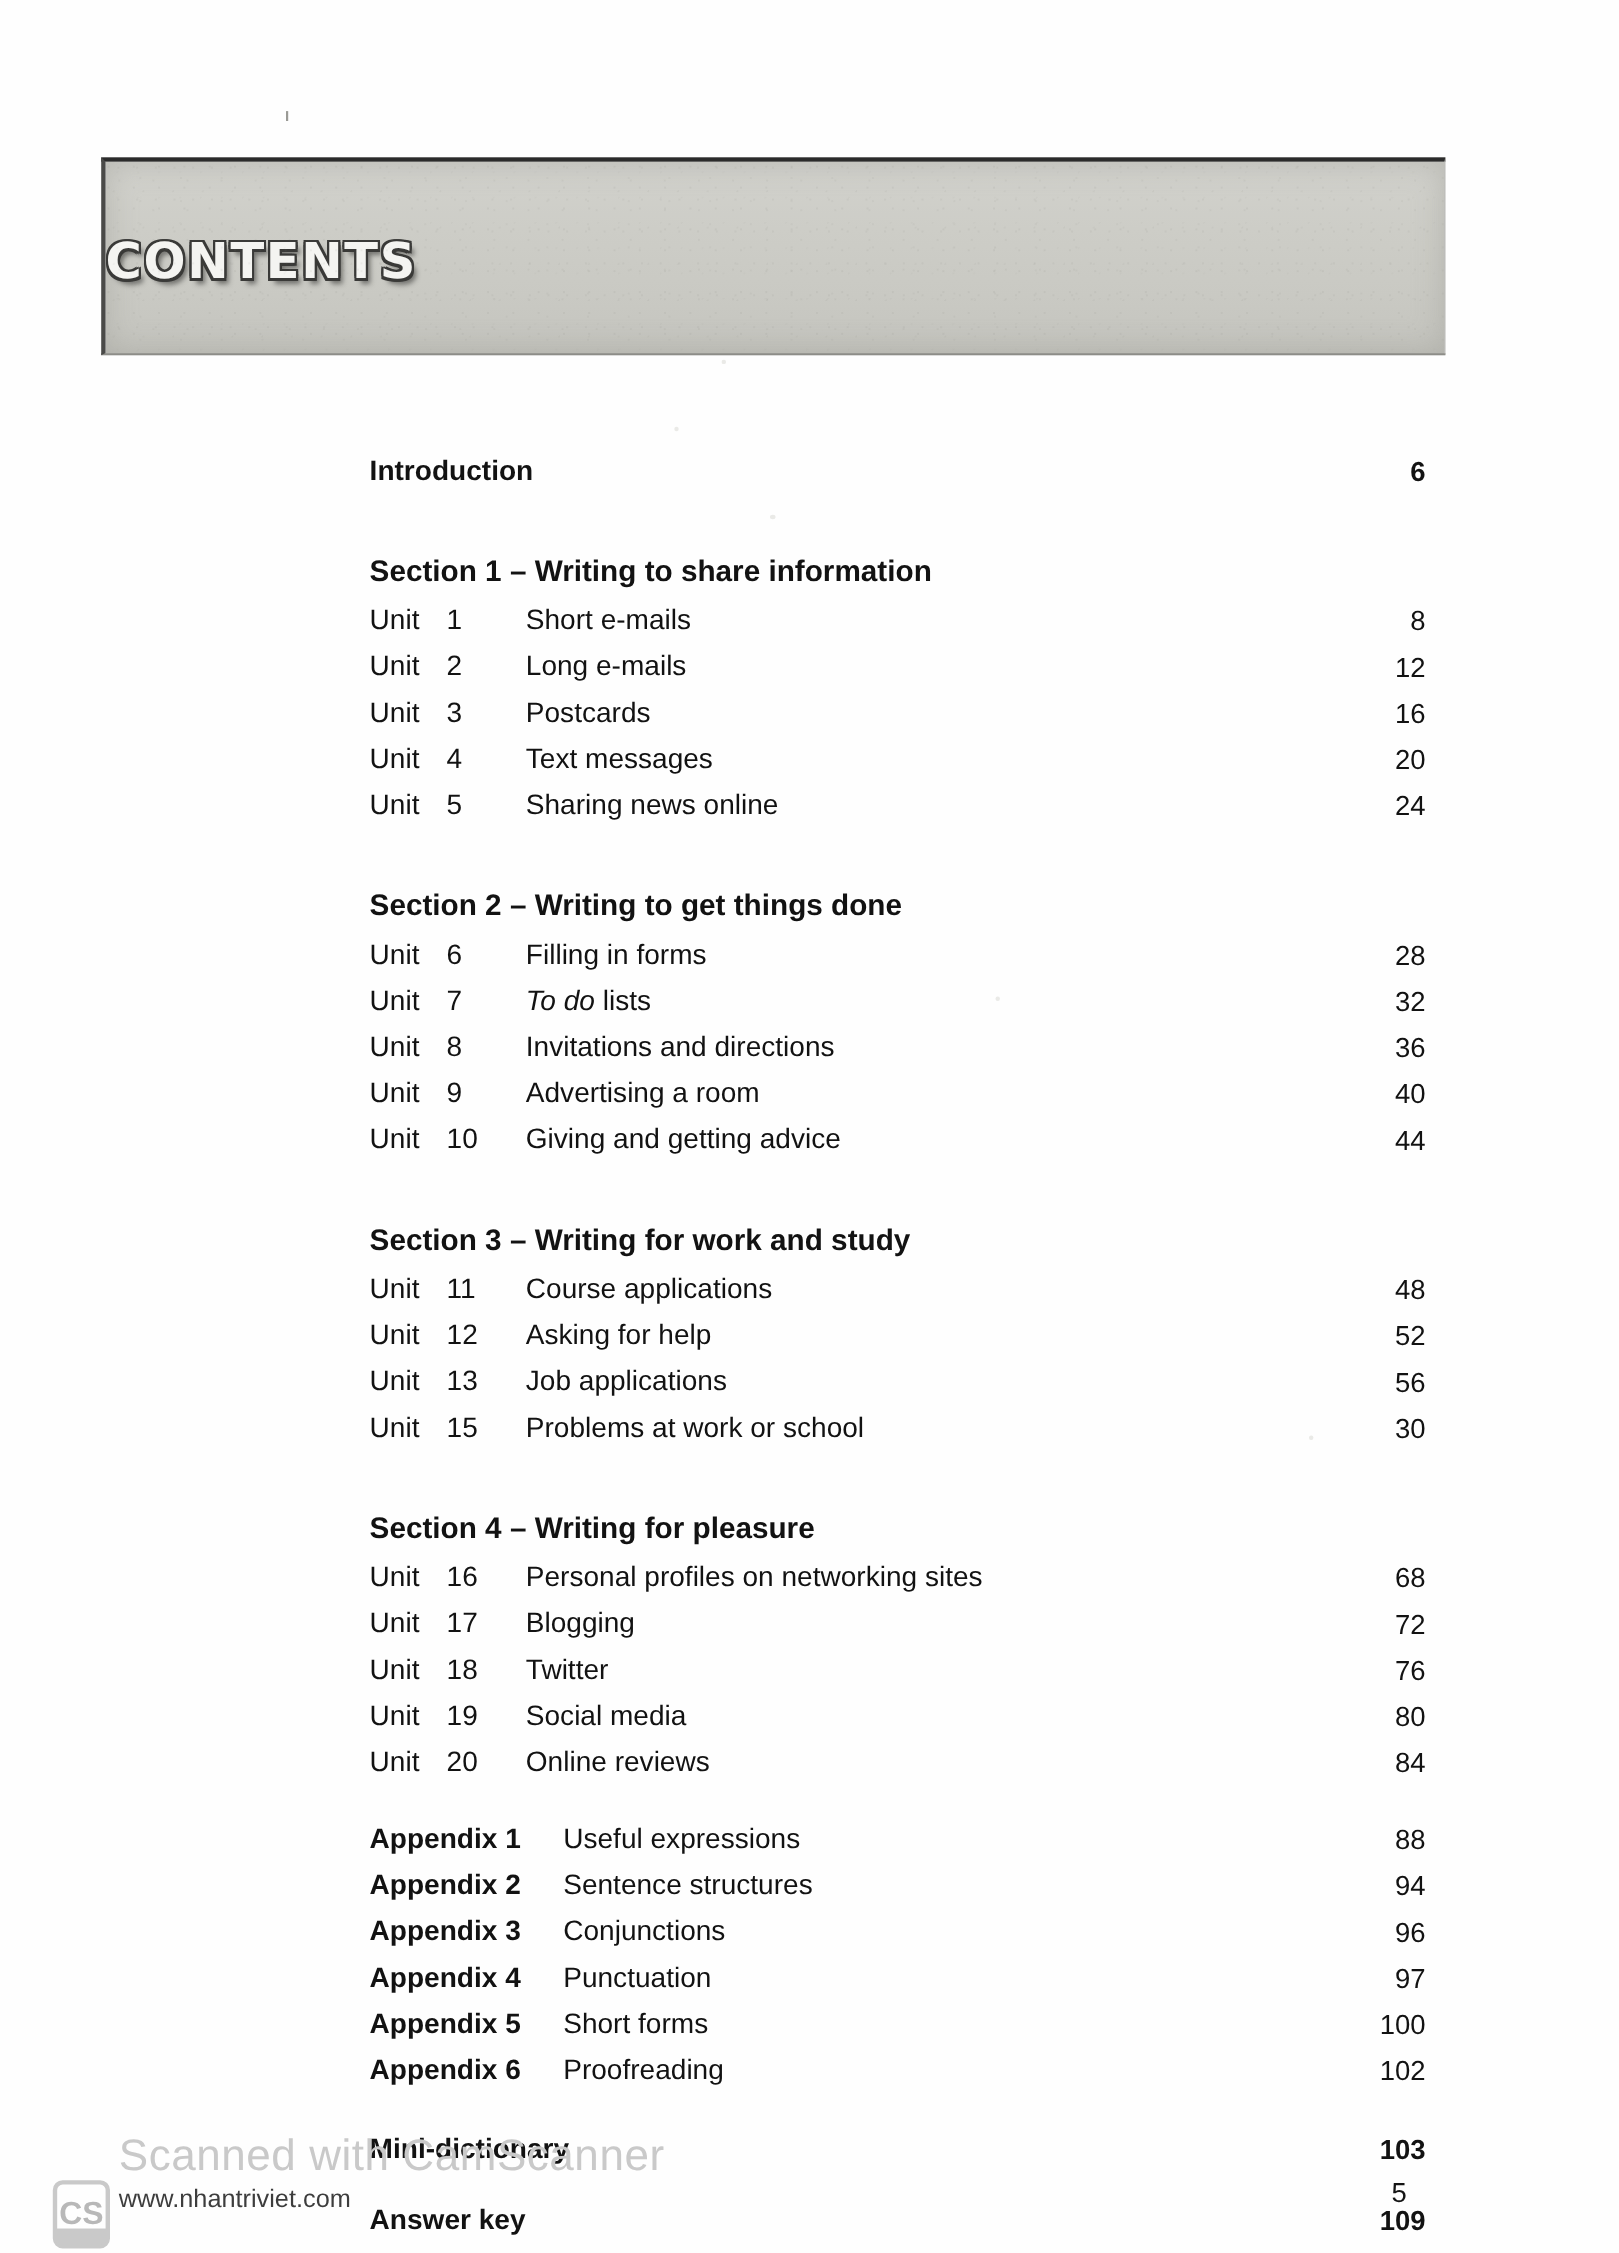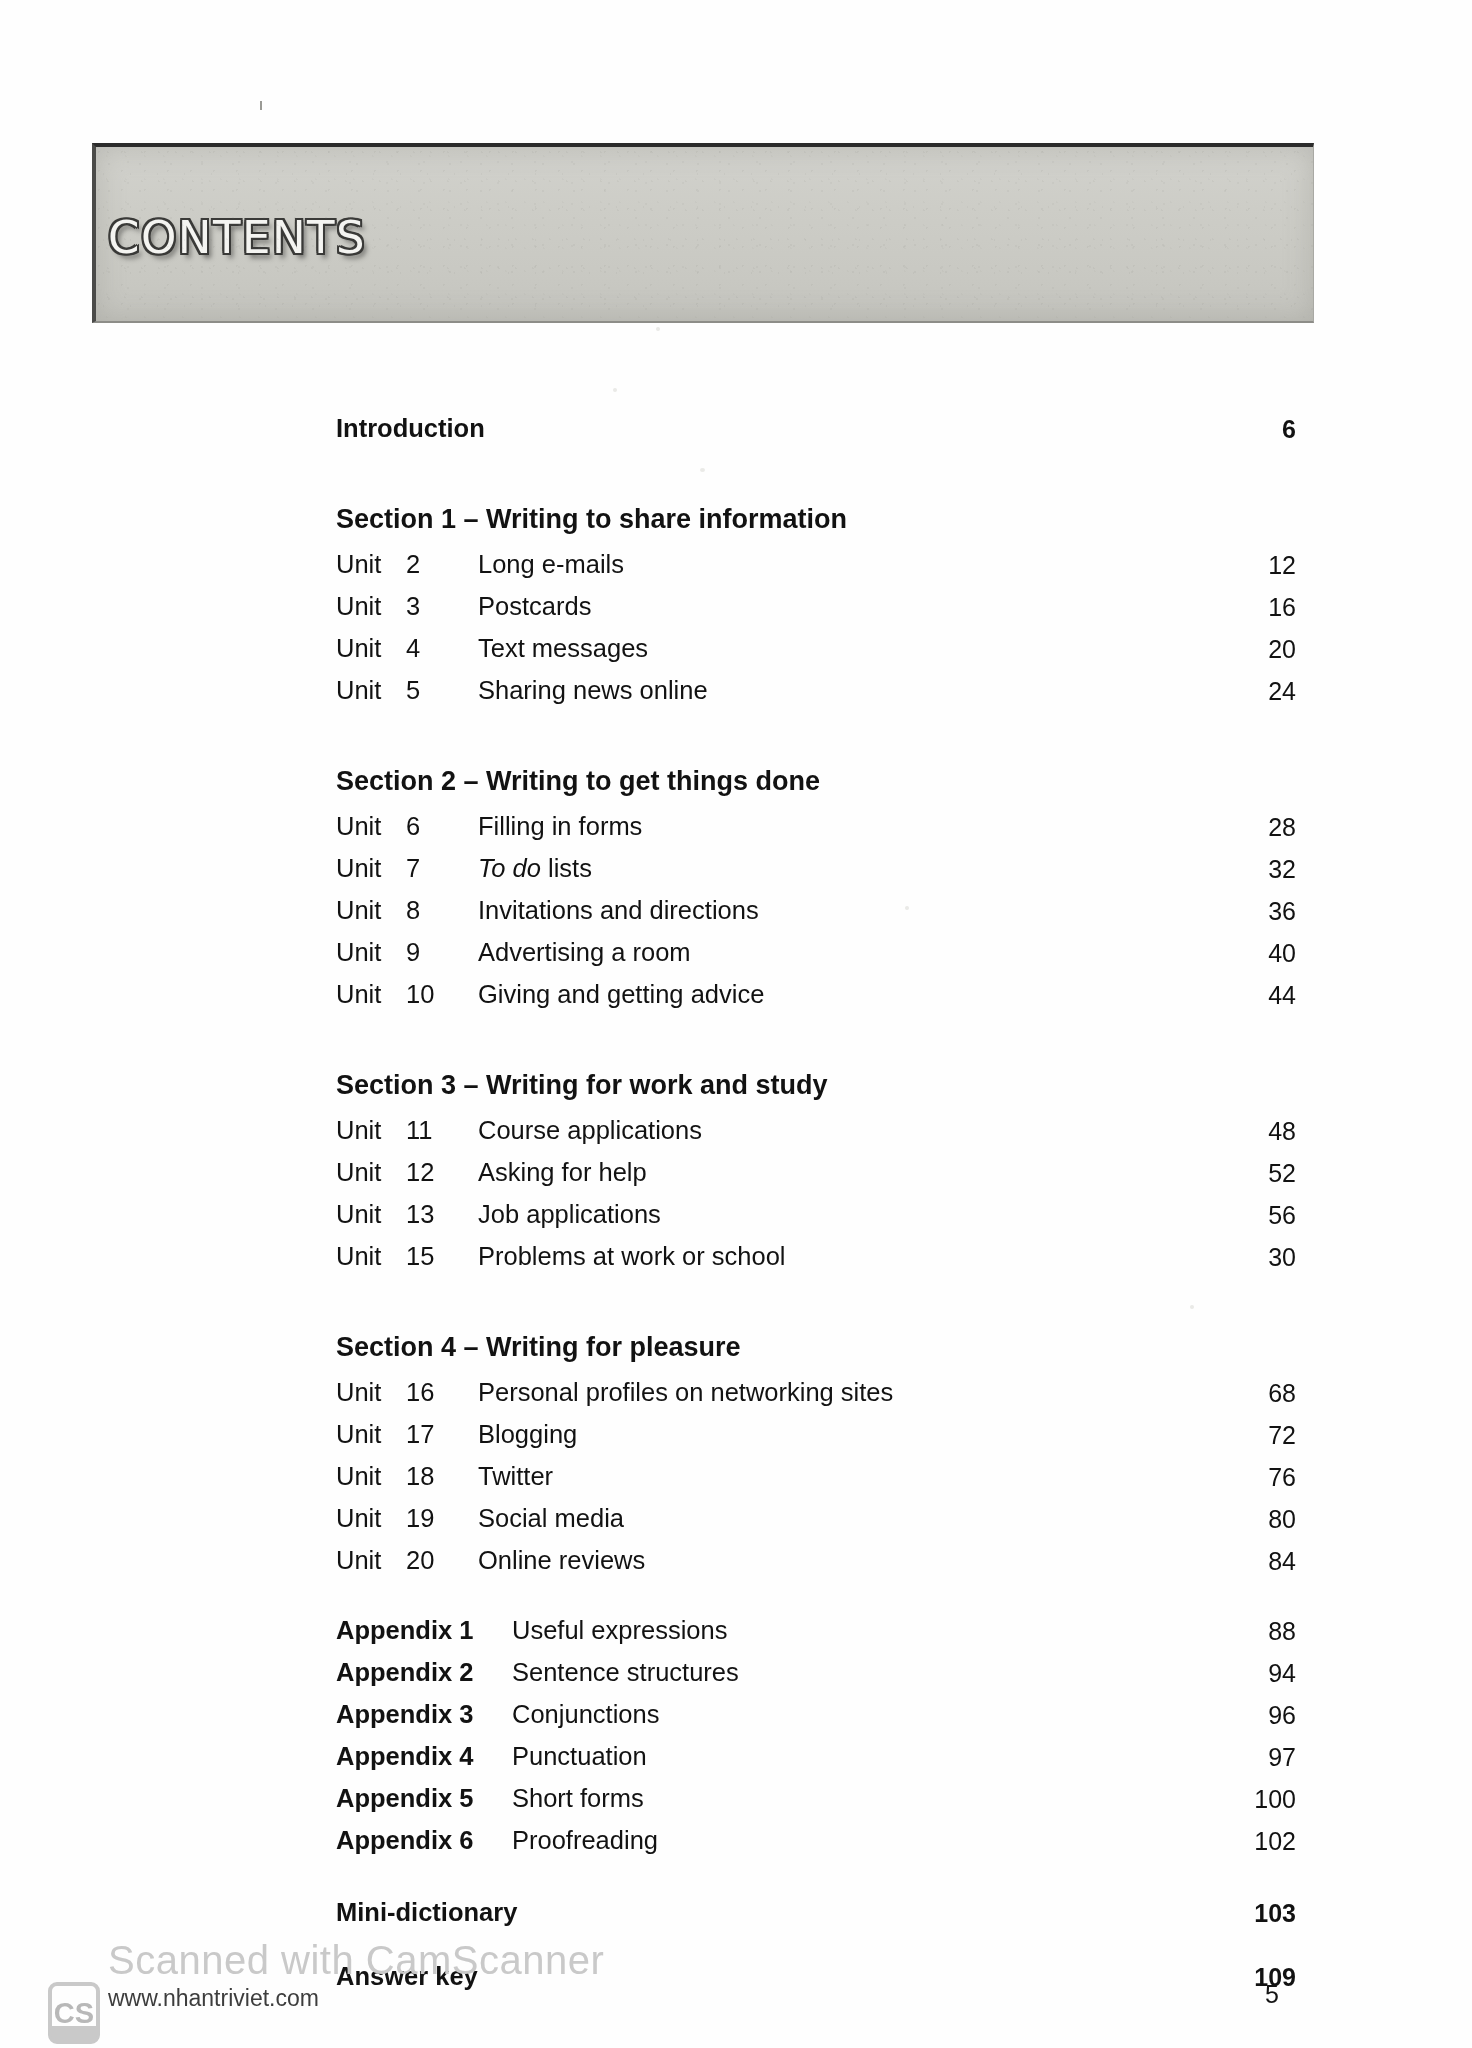--- a/index.html
+++ b/index.html
@@ -46,25 +46,25 @@
       radial-gradient(circle at 68% 18%, rgba(120,120,112,.28) 0 1px, transparent 1px),
       radial-gradient(circle at 86% 71%, rgba(120,120,112,.24) 0 1px, transparent 1px),
       radial-gradient(circle at 28% 82%, rgba(120,120,112,.26) 0 1px, transparent 1px),
       radial-gradient(circle at 56% 41%, rgba(140,140,132,.22) 0 1px, transparent 1px);
     background-size: 23px 19px, 31px 27px, 17px 29px, 37px 21px, 27px 33px, 19px 23px;
     pointer-events: none;
   }
 
   .banner-title {
     position: absolute;
-    left: 12px;
+    left: 0;
     top: 64px;
     font-family: "DejaVu Sans", sans-serif;
     font-size: 45px;
-    font-weight: 400;
+    font-weight: 700;
     letter-spacing: 1.5px;
     color: #f4f4f1;
     text-shadow:
        2px 0 0 #3a3a38, -2px 0 0 #3a3a38,
        0 2px 0 #3a3a38, 0 -2px 0 #3a3a38,
        2px 2px 0 #3a3a38, -2px -2px 0 #3a3a38,
        2px -2px 0 #3a3a38, -2px 2px 0 #3a3a38,
        4px 5px 5px rgba(40,40,38,.55);
     white-space: nowrap;
   }
@@ -194,20 +194,24 @@
     </div>
 
     <div class="gap-section"></div>
 
     <div id="sections-host">
         <div class="row section-head">
           <span class="label bold">Section 1 – Writing to share information</span>
           <span class="pageno"></span>
         </div>
         <div class="row">
+          <span class="label"><span class="unit-word">Unit</span><span class="unit-num">1</span><span>Short e-mails</span></span>
+          <span class="pageno">8</span>
+        </div>
+        <div class="row">
           <span class="label"><span class="unit-word">Unit</span><span class="unit-num">2</span><span>Long e-mails</span></span>
           <span class="pageno">12</span>
         </div>
         <div class="row">
           <span class="label"><span class="unit-word">Unit</span><span class="unit-num">3</span><span>Postcards</span></span>
           <span class="pageno">16</span>
         </div>
         <div class="row">
           <span class="label"><span class="unit-word">Unit</span><span class="unit-num">4</span><span>Text messages</span></span>
           <span class="pageno">20</span>

